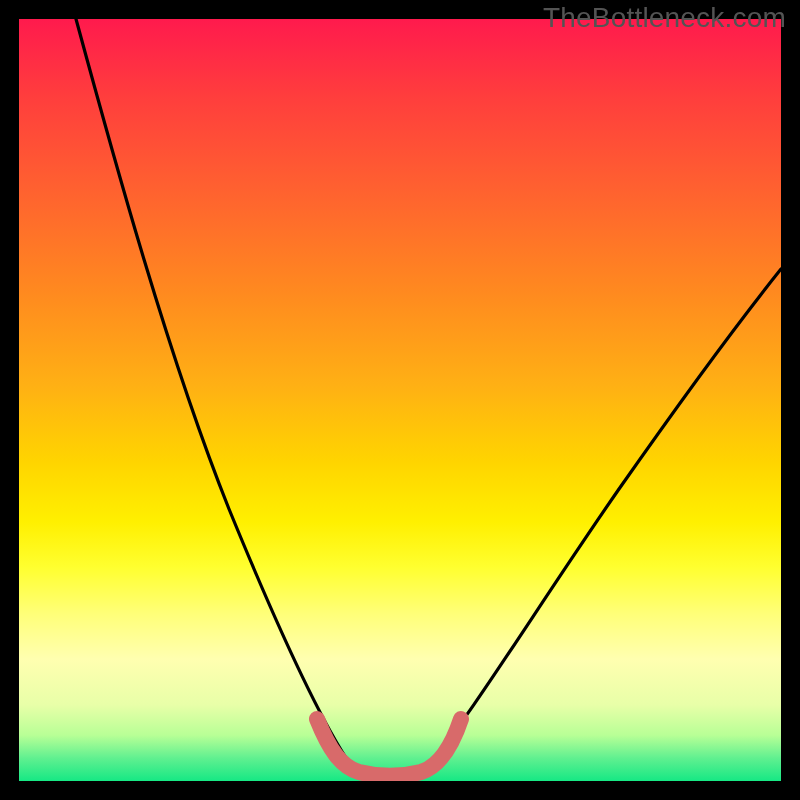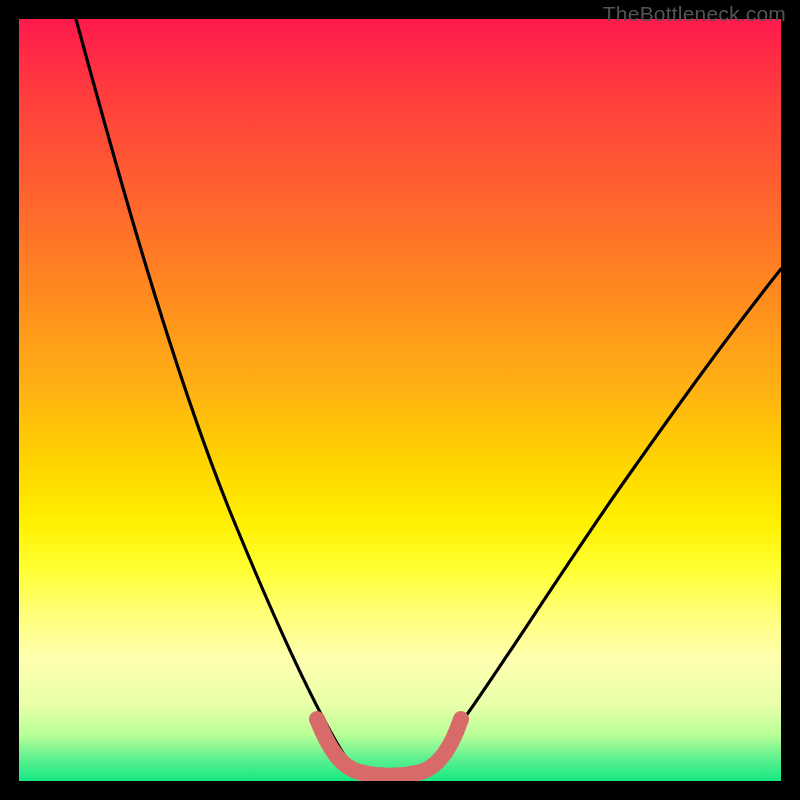--- a/index.html
+++ b/index.html
@@ -46,21 +46,21 @@
     left: 19px;
     top: 19px;
     width: 762px;
     height: 762px;
   }
   .attribution {
     position: absolute;
     top: 2px;
     right: 14px;
     color: #545454;
-    font-size: 21px;
+    font-size: 28px;
     font-weight: 500;
     letter-spacing: 0.2px;
   }
 </style>
 </head>
 <body>
 
 <div class="stage">
 
   <div class="gradient-box"></div>

